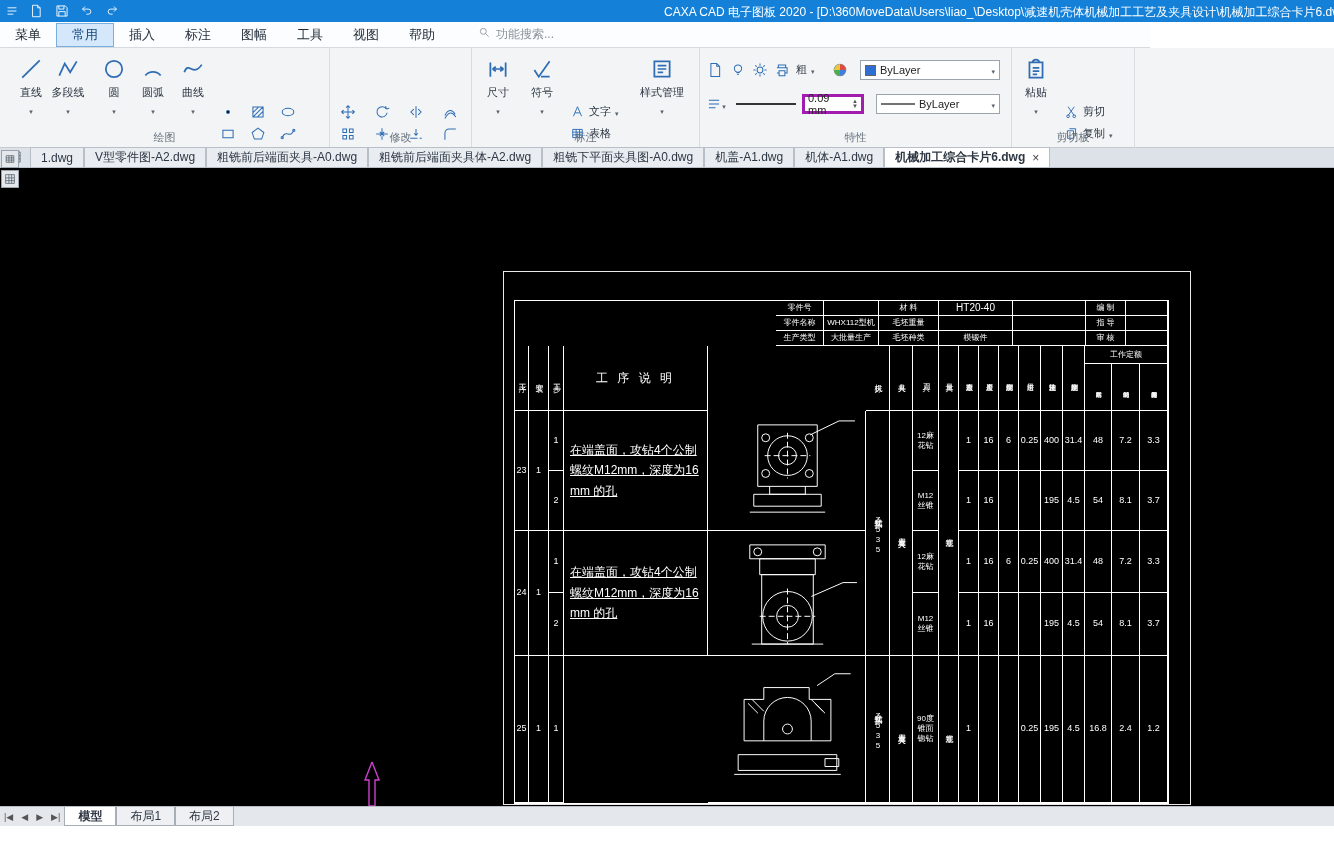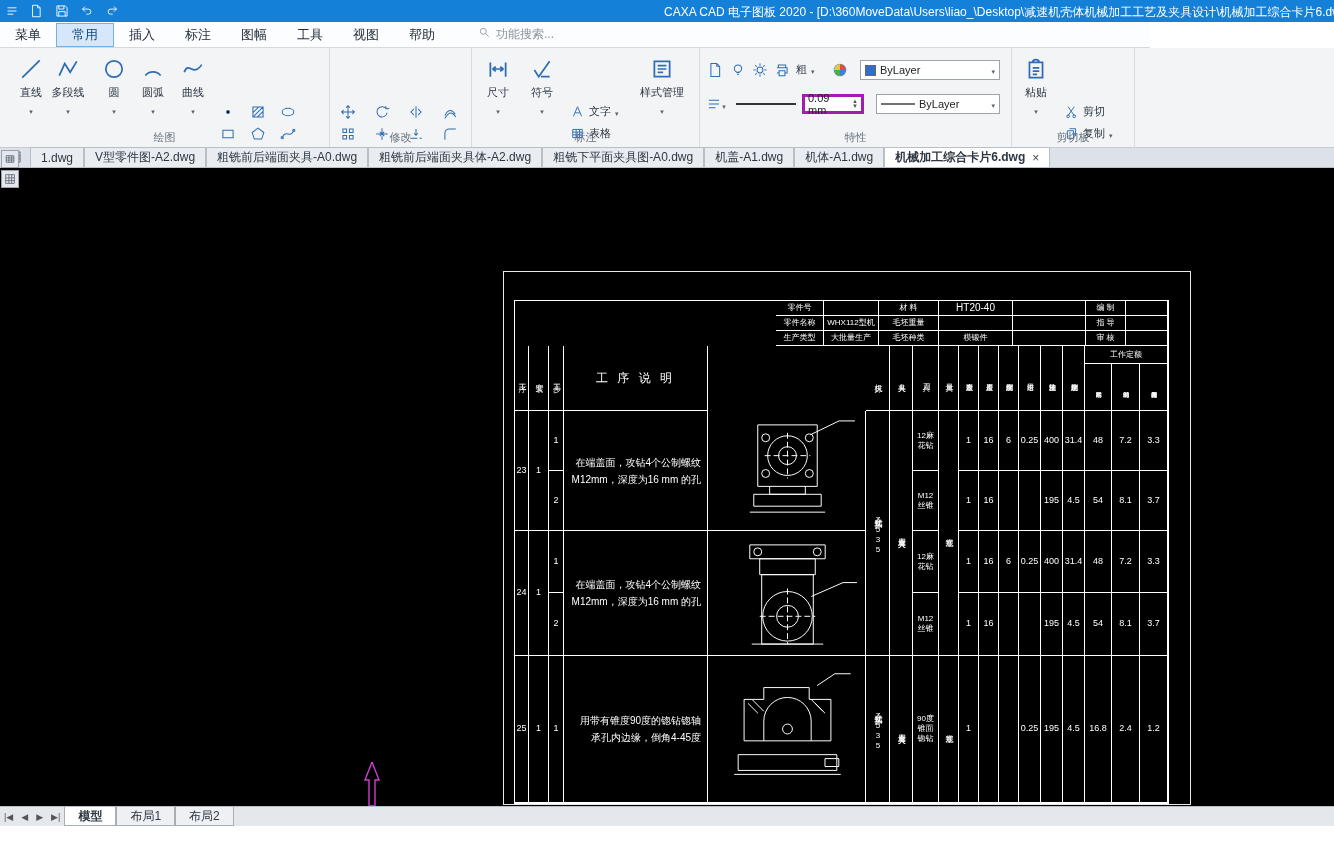--- a/index.html
+++ b/index.html
@@ -52,21 +52,21 @@
 .head{grid-template-columns:14px 20px 15px 144px 158px 24px 23px 26px 20px 20px 20px 20px 22px 22px 22px 27px 28px 28px;grid-template-rows:18px 47px;}
 .bodyg{grid-template-columns:14px 20px 15px 144px 158px 24px 23px 26px 20px 20px 20px 20px 22px 22px 22px 27px 28px 28px;grid-template-rows:60px 60px 62px 63px 147px;}
 .c{border-right:1px solid #fff;border-bottom:1px solid #fff;display:flex;align-items:center;justify-content:center;text-align:center;font-size:9px;overflow:hidden;line-height:1.25;}
 .head .c{border-bottom:1px solid #fff;}
 .v{writing-mode:vertical-rl;text-orientation:upright;font-size:8px;letter-spacing:1px;}
 .t7{font-size:7px;letter-spacing:0;}
 .t6{font-size:6px;letter-spacing:0;}
 .hh{font-size:12px;letter-spacing:3px;}
 .cardtitle{font-size:13px;letter-spacing:5px;justify-content:center;}
 .il{font-size:8px;}
-.desc{justify-content:flex-start;align-items:center;text-align:right;padding:4px 6px;font-size:10px;line-height:1.7;}
+.desc{justify-content:flex-start;align-items:center;text-align:left;padding:4px 6px;font-size:12px;line-height:1.7;text-decoration:underline;}
 .n{font-size:9px;}
 .skcell{padding:0;}
 .skcell svg{width:100%;height:100%;}
 .wrap{flex-wrap:wrap;padding:1px;font-size:8px;}
 
 .modelbar{position:absolute;left:0;top:806px;width:1334px;height:20px;background:#e4e7eb;border-top:1px solid #b9bfc7;display:flex;align-items:center;}
 .nav{font-size:9px;color:#555;padding:0 4px;cursor:default;}
 .mtab{padding:0 13px;height:19px;line-height:19px;font-size:12px;color:#2d3642;background:#eef0f3;border:1px solid #a8aeb6;border-top:none;cursor:default;}
 .mtab.active{background:#fff;font-weight:bold;}
 
@@ -736,21 +736,20 @@
           <div class="c n" style="grid-area:4/13/5/14"></div>
           <div class="c n" style="grid-area:4/14/5/15">195</div>
           <div class="c n" style="grid-area:4/15/5/16">4.5</div>
           <div class="c n" style="grid-area:4/16/5/17">54</div>
           <div class="c n" style="grid-area:4/17/5/18">8.1</div>
           <div class="c n" style="grid-area:4/18/5/19">3.7</div>
 
           <div class="c n" style="grid-area:5/1/6/2">25</div>
           <div class="c n" style="grid-area:5/2/6/3">1</div>
           <div class="c n" style="grid-area:5/3/6/4">1</div>
-          <div class="c desc" style="grid-area:5/4/6/5">用带有锥度90度的锪钻锪轴承孔内边缘，倒角4-45度</div>
           <div class="c skcell" style="grid-area:5/5/6/6">
             <svg viewBox="0 0 158 148">
                 <g stroke="#fff" fill="none" stroke-width="1">
               <path d="M36 44 h20 v-12 h46 v12 h22 v42 h-88 z"></path>
               <path d="M56 86 v-20 a24 24 0 0 1 48 0 v20"></path>
               <circle cx="80" cy="74" r="5"></circle>
               <path d="M30 100 h100 v16 h-100 z"></path>
                   <path d="M26 120 h108"></path>
               <path d="M40 48 l10 10 M44 44 l12 12 M108 48 l10 10 M104 44 l12 12"></path>
               <path d="M110 30 l18 -12 h16"></path>

